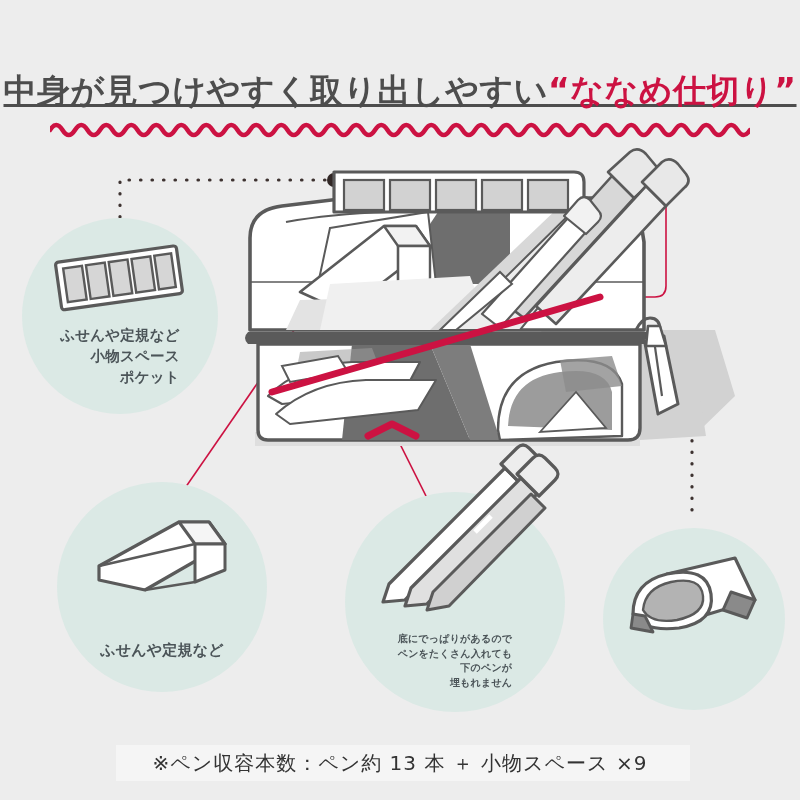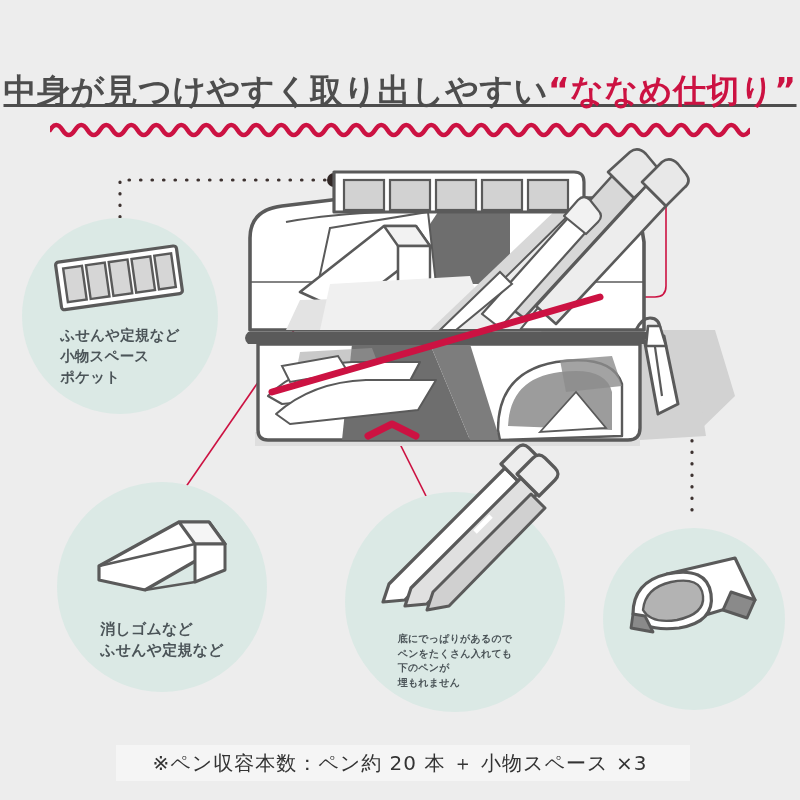--- a/index.html
+++ b/index.html
@@ -26,21 +26,21 @@
   
   .bubble{
     position:absolute;border-radius:50%;
     background:#dbe9e5;
     display:flex;flex-direction:column;
     align-items:center;justify-content:flex-end;
     box-sizing:border-box;
   }
   .bubble .cap{
     color:#4b5458;font-weight:700;
-    text-align:left;line-height:1.45;
+    text-align:right;line-height:1.45;
     letter-spacing:.2px;
   }
   .b1{left:22px;top:218px;width:196px;height:196px;}
   .b1 .cap{font-size:14.5px;padding-bottom:26px;}
   .b2{left:57px;top:482px;width:210px;height:210px;}
   .b2 .cap{font-size:15px;padding-bottom:30px;}
   .b3{left:345px;top:492px;width:220px;height:220px;}
   .b3 .cap{font-size:10px;padding-bottom:22px;}
   .b4{left:603px;top:528px;width:182px;height:182px;}
   .b4 .cap{font-size:14px;padding-bottom:28px;}
@@ -235,21 +235,20 @@
 
   <div class="bubble b2">
     <svg class="bicon" width="150" height="95" viewBox="0 0 150 95">
       <path d="M12 62 L92 18 L122 18 L138 40 L58 86 L12 76 Z" fill="#ffffff" stroke="#5a5a5a" stroke-width="3.2" stroke-linejoin="round"></path>
       <path d="M92 18 L122 18 L138 40 L108 40 Z" fill="#f5f5f5" stroke="#5a5a5a" stroke-width="3" stroke-linejoin="round"></path>
       <path d="M108 40 L138 40 L138 66 L108 78 Z" fill="#ffffff" stroke="#5a5a5a" stroke-width="3" stroke-linejoin="round"></path>
       <path d="M12 62 L108 40" fill="none" stroke="#5a5a5a" stroke-width="2.6"></path>
       <path d="M58 86 L108 78" fill="none" stroke="#5a5a5a" stroke-width="2.6"></path>
     </svg>
     <div class="cap">
-      <div>消しゴムなど</div>
       <div>ふせんや定規など</div>
     </div>
   </div>
 
   <div class="bubble b3">
     <svg class="bicon" width="200" height="190" viewBox="0 0 200 190">
 
       <path d="M18 168 L24 150 L140 34 L156 50 L40 166 Z" fill="#ffffff" stroke="#5a5a5a" stroke-width="3.2" stroke-linejoin="round"></path>
       <path d="M136 30 L152 14 Q158 8 164 14 L176 26 Q182 32 176 38 L160 54 Z" fill="#ededed" stroke="#5a5a5a" stroke-width="3.2" stroke-linejoin="round"></path>
 
@@ -271,15 +270,15 @@
     <svg class="bicon" width="140" height="86" viewBox="0 0 140 86">
       <path d="M44 22 L112 6 L132 48 L66 68 Z" fill="#ffffff" stroke="#5a5a5a" stroke-width="3.2" stroke-linejoin="round"></path>
       <path d="M108 40 L132 48 L124 66 L100 58 Z" fill="#8a8a8a" stroke="#5a5a5a" stroke-width="3" stroke-linejoin="round"></path>
       <path d="M10 62 Q10 30 44 22 Q84 14 88 42 Q92 70 56 76 Q20 80 10 62 Z" fill="#ffffff" stroke="#5a5a5a" stroke-width="3.2" stroke-linejoin="round"></path>
       <path d="M20 58 Q22 36 48 30 Q78 24 80 44 Q82 62 54 68 Q28 72 20 58 Z" fill="#b3b3b3" stroke="#5a5a5a" stroke-width="2.4"></path>
       <path d="M10 62 L8 76 L30 80 L22 64 Z" fill="#8a8a8a" stroke="#5a5a5a" stroke-width="2.8" stroke-linejoin="round"></path>
     </svg>
   </div>
 
   <div class="note-band"></div>
-  <div class="note">※ペン収容本数：ペン約 20 本 ＋ 小物スペース ×3</div>
+  <div class="note">※ペン収容本数：ペン約 13 本 ＋ 小物スペース ×9</div>
 
 </div>
 
 </body></html>

